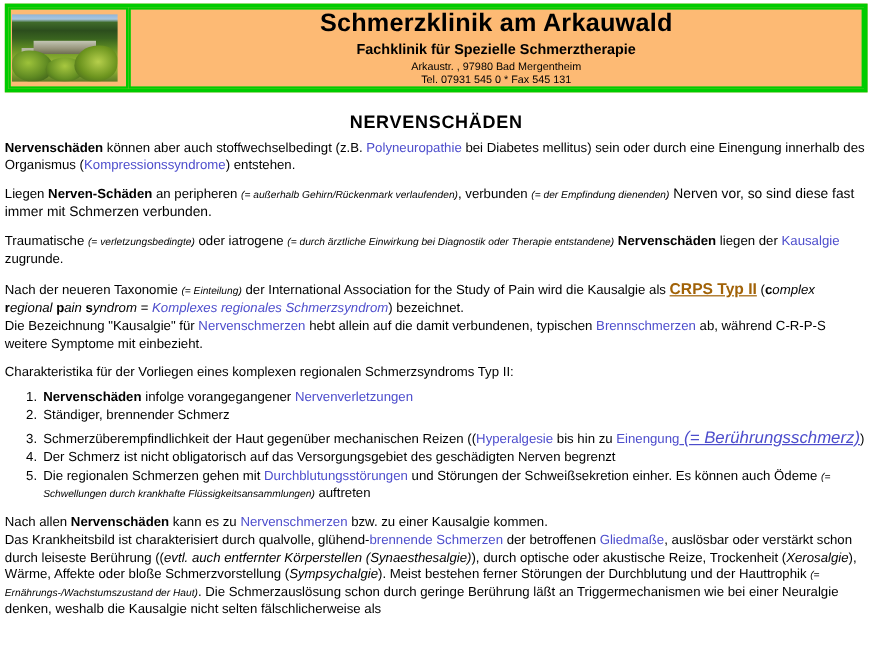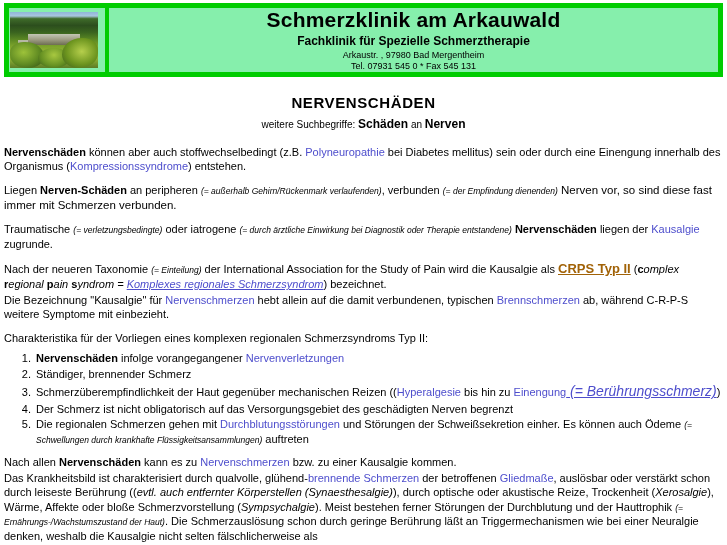--- a/index.html
+++ b/index.html
@@ -21,21 +21,21 @@
     padding: 0;
   }
 
   
   .header-table {
     width: 719px;
     margin: 3px auto 0 auto;
     border-collapse: separate;
     border-spacing: 0;
     border: 3px solid #00cc00;
-    background: #86efac;
+    background: #fdba74;
   }
   .header-table td {
     border: 2px solid #00cc00;
     padding: 0;
     vertical-align: middle;
   }
   .hdr-photo-cell {
     width: 96px;
   }
   .clinic-photo {
@@ -141,21 +141,20 @@
   .gloss {
     font-size: 8.5px;
     font-style: italic;
   }
   a, .lnk {
     color: #4d4dcc;
     cursor: pointer;
   }
   .lnk-it {
     color: #4d4dcc;
-    text-decoration: underline;
     font-style: italic;
     cursor: pointer;
   }
   .lnk-gloss {
     color: #4d4dcc;
     text-decoration: underline;
     font-size: 14px;
     font-style: italic;
     cursor: pointer;
   }
@@ -197,26 +196,20 @@
         <div class="clinic-name">Schmerzklinik am Arkauwald</div>
         <div class="clinic-sub">Fachklinik für Spezielle Schmerztherapie</div>
         <div class="clinic-addr">Arkaustr. ,  97980 Bad Mergentheim</div>
         <div class="clinic-tel">Tel. 07931 545 0 * Fax 545 131</div>
       </td>
     </tr>
   </tbody>
     </table>
 
   <h1 class="page-title">NERVENSCHÄDEN</h1>
-  <div class="page-subtitle">
-    <span class="sm">weitere Suchbegriffe:</span>
-    <span class="kw">Schäden</span>
-    <span class="sm">an</span>
-    <span class="kw">Nerven</span>
-  </div>
 
   <div class="content">
 
 
     <p class="para"><b>Nervenschäden</b><span> können aber auch stoffwechselbedingt (z.B. </span><span class="lnk">Polyneuropathie</span><span> bei Diabetes mellitus) sein oder durch eine Einengung innerhalb des Organismus (</span><span class="lnk">Kompressionssyndrome</span><span>) entstehen.</span></p>
 
     <p class="para"><span>Liegen </span><b>Nerven-Schäden</b><span> an peripheren </span><span class="gloss">(= außerhalb Gehirn/Rückenmark verlaufenden)</span><span>, verbunden </span><span class="gloss">(= der Empfindung dienenden)</span><span class="plain-big"> Nerven vor, so sind diese fast immer mit Schmerzen verbunden.</span></p>
 
     <p class="para"><span>Traumatische </span><span class="gloss">(= verletzungsbedingte)</span><span> oder iatrogene </span><span class="gloss">(= durch ärztliche Einwirkung bei Diagnostik oder Therapie entstandene)</span><span> </span><b>Nervenschäden</b><span> liegen der </span><span class="lnk">Kausalgie</span><span> zugrunde.</span></p>
 

